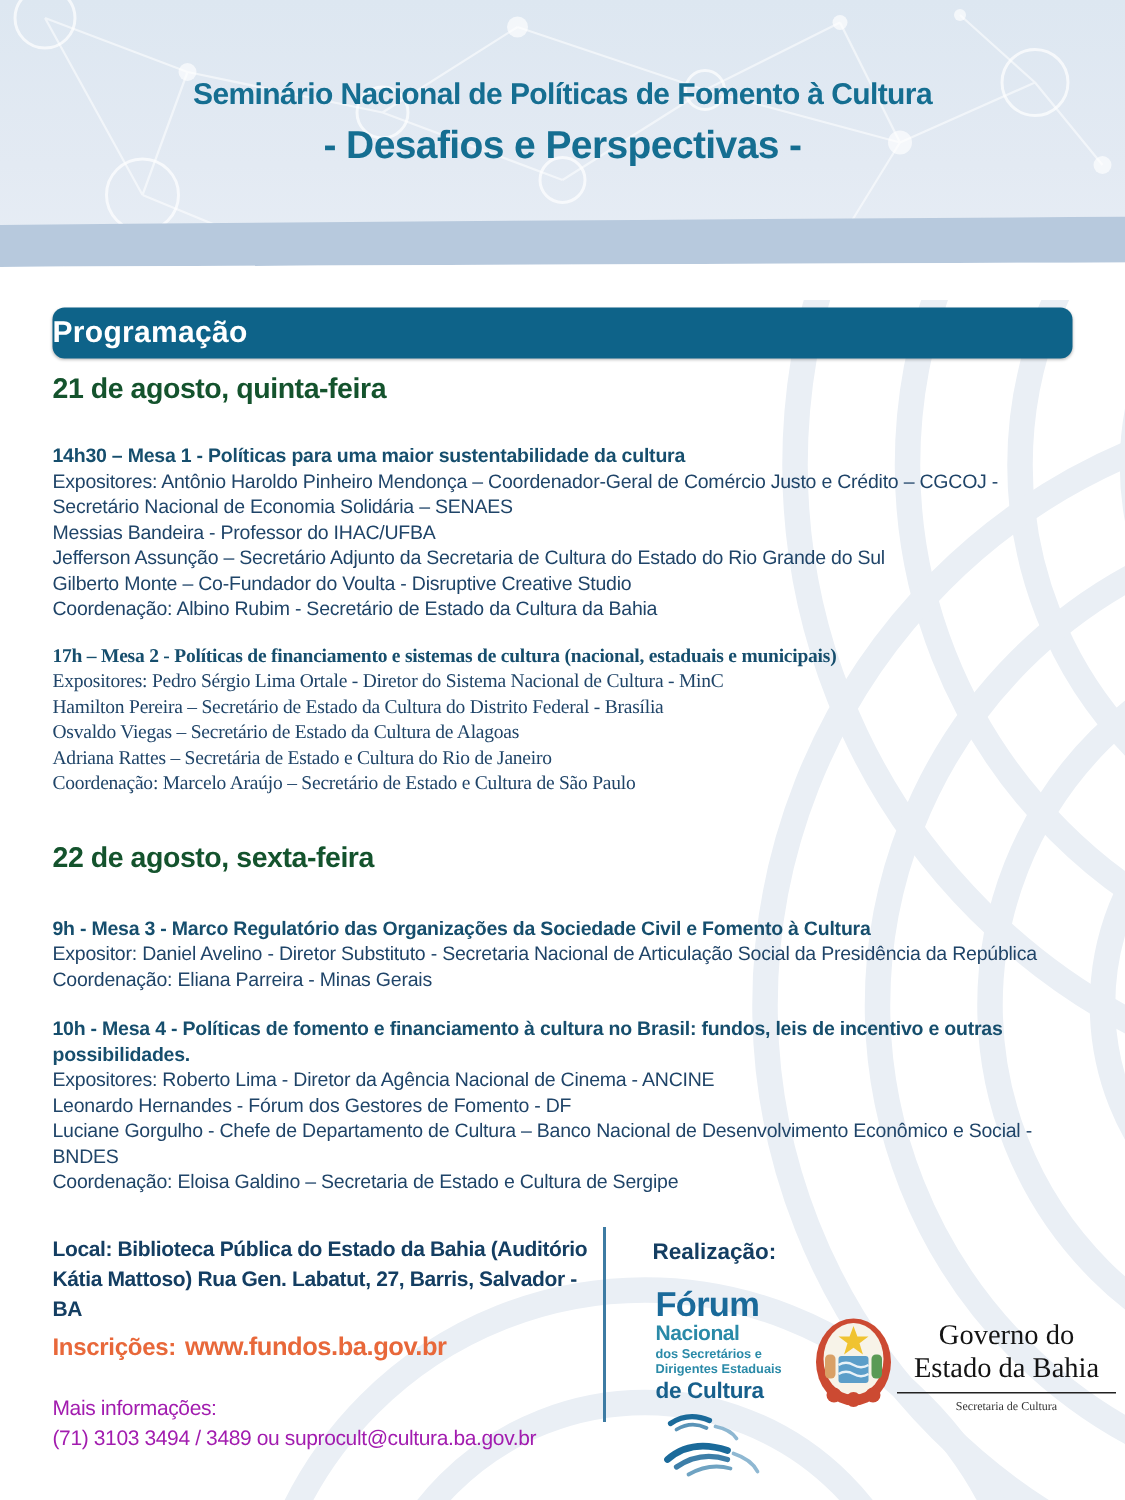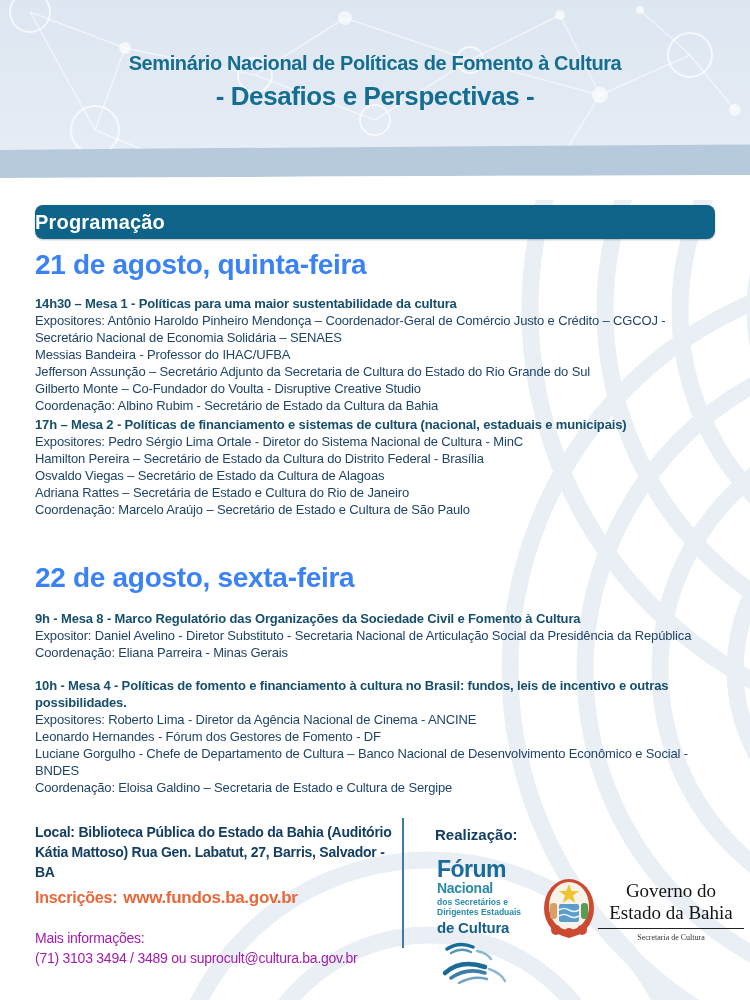--- a/index.html
+++ b/index.html
@@ -14,22 +14,22 @@
   .title-wrap{position:absolute;top:46px;left:0;right:0;text-align:center;}
   .title1{font-size:20px;font-weight:bold;color:#156e91;letter-spacing:-0.4px;line-height:34px;}
   .title2{font-size:26px;font-weight:bold;color:#156e91;letter-spacing:-0.4px;line-height:32px;}
   .wave{position:absolute;bottom:0;left:0;}
   
   .banner{position:absolute;top:205px;left:35px;right:35px;height:34px;z-index:3;
           background:#0e6389;border-radius:8px;color:#ffffff;font-size:20px;font-weight:bold;
           text-align:left;line-height:34px;letter-spacing:0.2px;
           box-shadow:0 1px 2px rgba(0,0,0,0.25);}
   
-  .day-title{position:absolute;left:35px;z-index:3;font-size:28px;font-weight:bold;
-             color:#3b82f6;letter-spacing:-0.3px;}
+  .day-title{position:absolute;left:35px;z-index:3;font-size:19px;font-weight:bold;
+             color:#14532d;letter-spacing:-0.3px;}
   .mesa{position:absolute;left:35px;width:686px;z-index:3;}
   .mesa-heading{font-size:13px;font-weight:bold;color:#164e6d;line-height:17px;letter-spacing:-0.15px;}
   .mesa-line{font-size:13px;color:#1f4468;line-height:17px;letter-spacing:-0.15px;}
   
   .divider{position:absolute;left:402px;top:818px;width:2px;height:130px;background:#3d7ba3;z-index:3;}
   .local{position:absolute;left:35px;top:822px;width:372px;z-index:3;
          font-size:14px;font-weight:bold;color:#143e62;line-height:20px;letter-spacing:-0.25px;}
   .inscricoes{position:absolute;left:35px;top:888px;z-index:3;white-space:nowrap;}
   .inscricoes .lbl{font-size:16px;font-weight:bold;color:#e8683a;letter-spacing:-0.2px;}
   .inscricoes .url{font-size:17px;font-weight:bold;color:#e8683a;margin-left:6px;letter-spacing:-0.3px;}
@@ -122,33 +122,33 @@
 
   <div class="mesa" style="top:295px;">
     <div class="mesa-heading">14h30 – Mesa 1 - Políticas para uma maior sustentabilidade da cultura</div>
     <div class="mesa-line">Expositores: Antônio Haroldo Pinheiro Mendonça – Coordenador-Geral de Comércio Justo e Crédito – CGCOJ - Secretário Nacional de Economia Solidária – SENAES</div>
     <div class="mesa-line">Messias Bandeira - Professor do IHAC/UFBA</div>
     <div class="mesa-line">Jefferson Assunção – Secretário Adjunto da Secretaria de Cultura do Estado do Rio Grande do Sul</div>
     <div class="mesa-line">Gilberto Monte – Co-Fundador do Voulta - Disruptive Creative Studio</div>
     <div class="mesa-line">Coordenação: Albino Rubim - Secretário de Estado da Cultura da Bahia</div>
   </div>
 
-  <div class="mesa" style="top:416px;">
+  <div class="mesa" style="top:428px;font-family:Liberation Serif, serif;">
     <div class="mesa-heading">17h – Mesa 2 - Políticas de financiamento e sistemas de cultura (nacional, estaduais e municipais)</div>
     <div class="mesa-line">Expositores: Pedro Sérgio Lima Ortale - Diretor do Sistema Nacional de Cultura - MinC</div>
     <div class="mesa-line">Hamilton Pereira – Secretário de Estado da Cultura do Distrito Federal - Brasília</div>
     <div class="mesa-line">Osvaldo Viegas – Secretário de Estado da Cultura de Alagoas</div>
     <div class="mesa-line">Adriana Rattes – Secretária de Estado e Cultura do Rio de Janeiro</div>
     <div class="mesa-line">Coordenação: Marcelo Araújo – Secretário de Estado e Cultura de São Paulo</div>
   </div>
 
   <div class="day-title" style="top:562px;">22 de agosto, sexta-feira</div>
 
   <div class="mesa" style="top:610px;">
-    <div class="mesa-heading">9h - Mesa 8 - Marco Regulatório das Organizações da Sociedade Civil e Fomento à Cultura</div>
+    <div class="mesa-heading">9h - Mesa 3 - Marco Regulatório das Organizações da Sociedade Civil e Fomento à Cultura</div>
     <div class="mesa-line">Expositor: Daniel Avelino - Diretor Substituto - Secretaria Nacional de Articulação Social da Presidência da República</div>
     <div class="mesa-line">Coordenação: Eliana Parreira - Minas Gerais</div>
   </div>
 
   <div class="mesa" style="top:677px;">
     <div class="mesa-heading">10h - Mesa 4 - Políticas de fomento e financiamento à cultura no Brasil: fundos, leis de incentivo e outras possibilidades.</div>
     <div class="mesa-line">Expositores: Roberto Lima - Diretor da Agência Nacional de Cinema - ANCINE</div>
     <div class="mesa-line">Leonardo Hernandes - Fórum dos Gestores de Fomento - DF</div>
     <div class="mesa-line">Luciane Gorgulho - Chefe de Departamento de Cultura – Banco Nacional de Desenvolvimento Econômico e Social - BNDES</div>
     <div class="mesa-line">Coordenação: Eloisa Galdino – Secretaria de Estado e Cultura de Sergipe</div>

